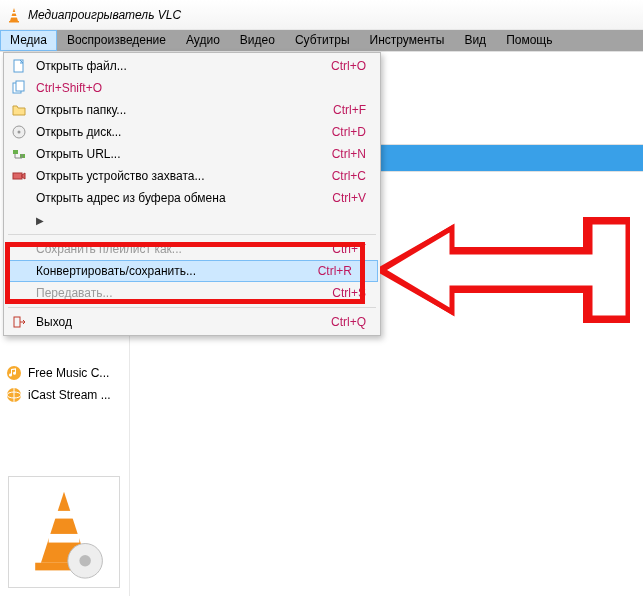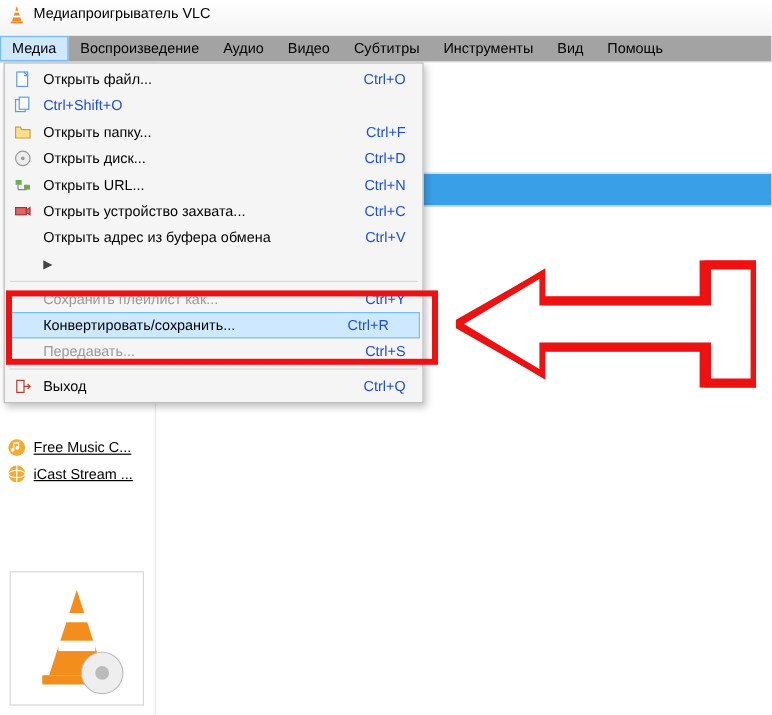--- a/index.html
+++ b/index.html
@@ -10,22 +10,24 @@
     width: 643px;
     height: 596px;
     overflow: hidden;
     position: relative;
   }
   .titlebar {
     height: 30px;
     background: linear-gradient(#fff, #f4f4f4);
     border-bottom: 1px solid #e8e8e8;
     display: flex;
-    padding: 4px 6px;
+    align-items: center;
+    padding: 14px 6px;
     gap: 6px;
+    font-style: italic;
   }
   .titlebar .cone {
     width: 16px; height: 16px; position: relative;
   }
   .menubar {
     height: 22px;
     display: flex;
     align-items: stretch;
     border-bottom: 1px solid #e0e0e0;
     background: #a3a3a3;
@@ -36,21 +38,20 @@
   }
   .menubar .mitem.active {
     background: #cde8ff;
     border: 1px solid #7abdf5;
     padding: 2px 9px;
   }
   .content {
     position: relative;
     height: calc(596px - 52px);
     display: flex;
-    text-decoration: underline;
   }
   .sidebar {
     width: 130px;
     border-right: 1px solid #e8e8e8;
     padding-top: 310px;
     position: relative;
   }
   .sidebar .sbitem {
     display: flex; align-items: center; gap: 6px;
     padding: 3px 6px;
@@ -72,39 +73,39 @@
     display: flex; align-items: center;
     padding-left: 10px;
     font-style: italic;
     font-size: 12px;
     border-top: 1px solid #e0e0e0;
     border-bottom: 1px solid #e0e0e0;
   }
   .dropdown {
     position: absolute;
     top: 52px; left: 3px;
-    width: 350px;
+    width: 378px;
     background: #f5f5f5;
     border: 1px solid #bcbcbc;
     box-shadow: 2px 3px 6px rgba(0,0,0,0.25);
     z-index: 20;
     padding: 2px;
   }
   .dd-row {
     display: flex;
     align-items: center;
     height: 22px;
     padding: 0 6px 0 4px;
     gap: 8px;
   }
   .dd-row .icon {
     width: 18px; height: 18px; display: flex; align-items: center; justify-content: center;
   }
   .dd-row .label { flex: 1; }
-  .dd-row .shortcut { color: #1d4ed8; padding-right: 6px; }
+  .dd-row .shortcut { color: #be185d; padding-right: 6px; }
   .dd-row .arrow { color: #444; font-size: 10px; }
   .dd-row.disabled { color: #9a9a9a; }
   .dd-row.highlight {
     background: #cde8ff;
     border: 1px solid #7abdf5;
     height: 22px;
     padding: 0 19px 0 3px;
   }
   .dd-sep {
     height: 1px; background: #d8d8d8; margin: 3px 2px;

